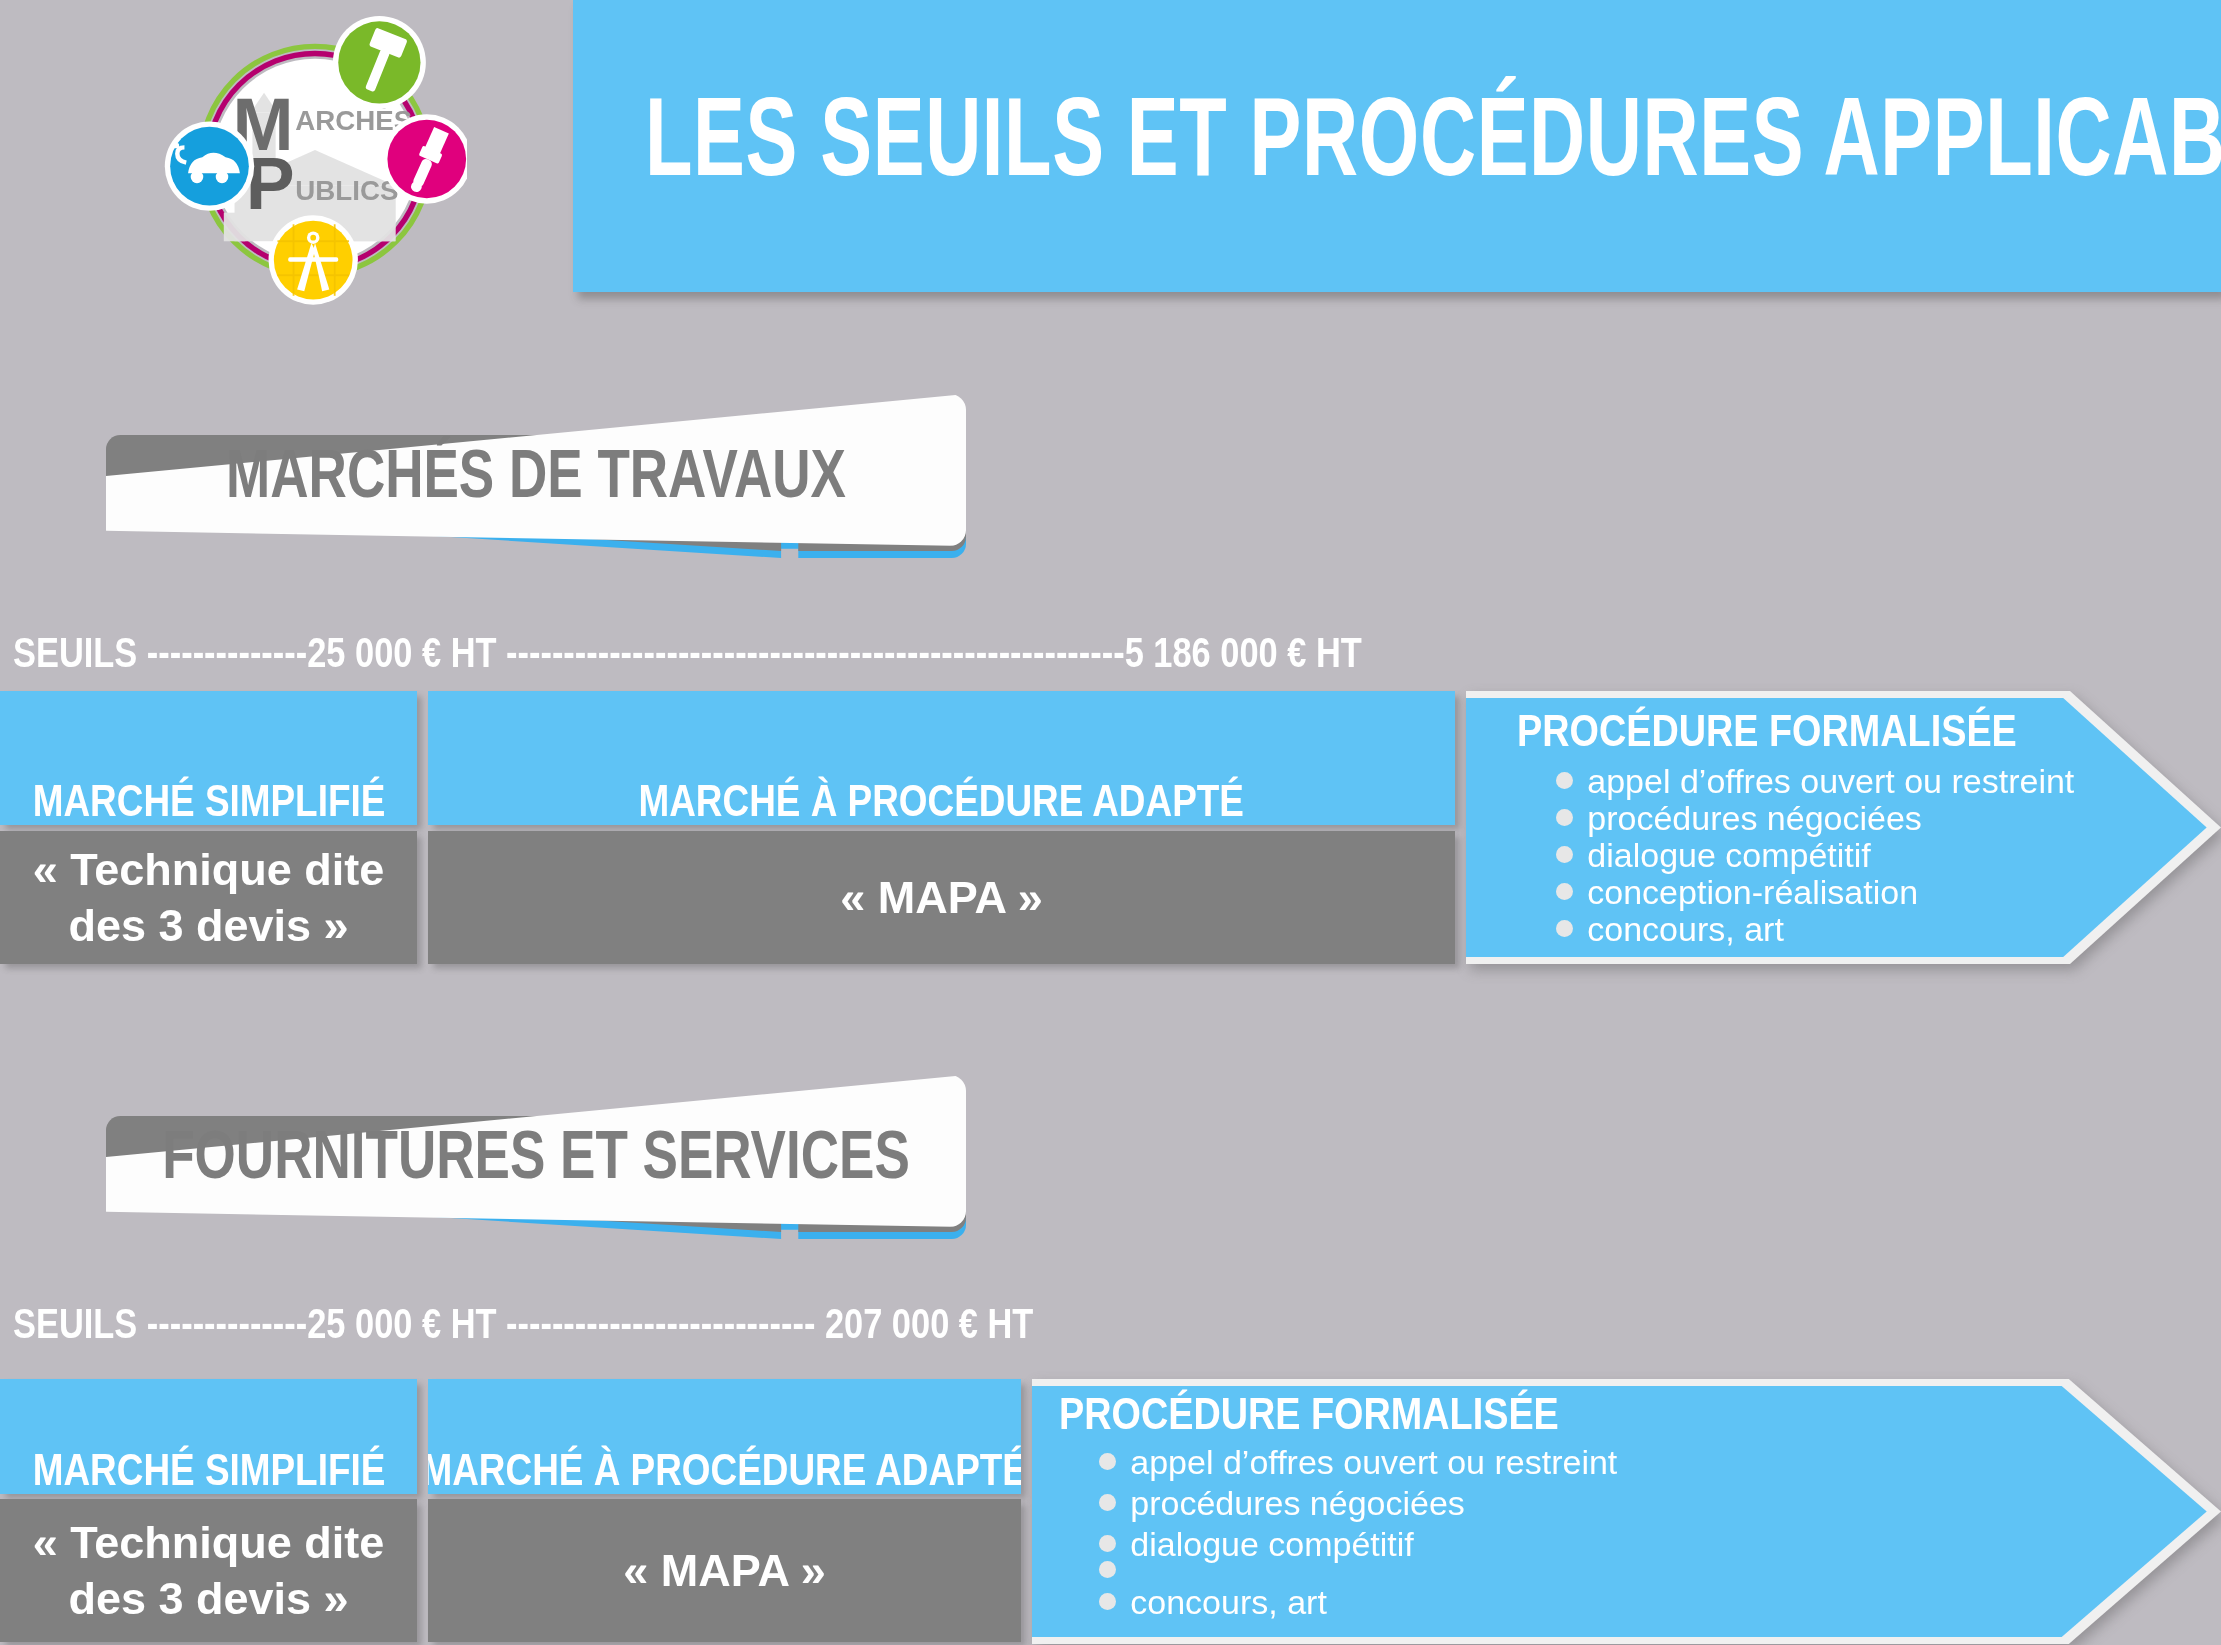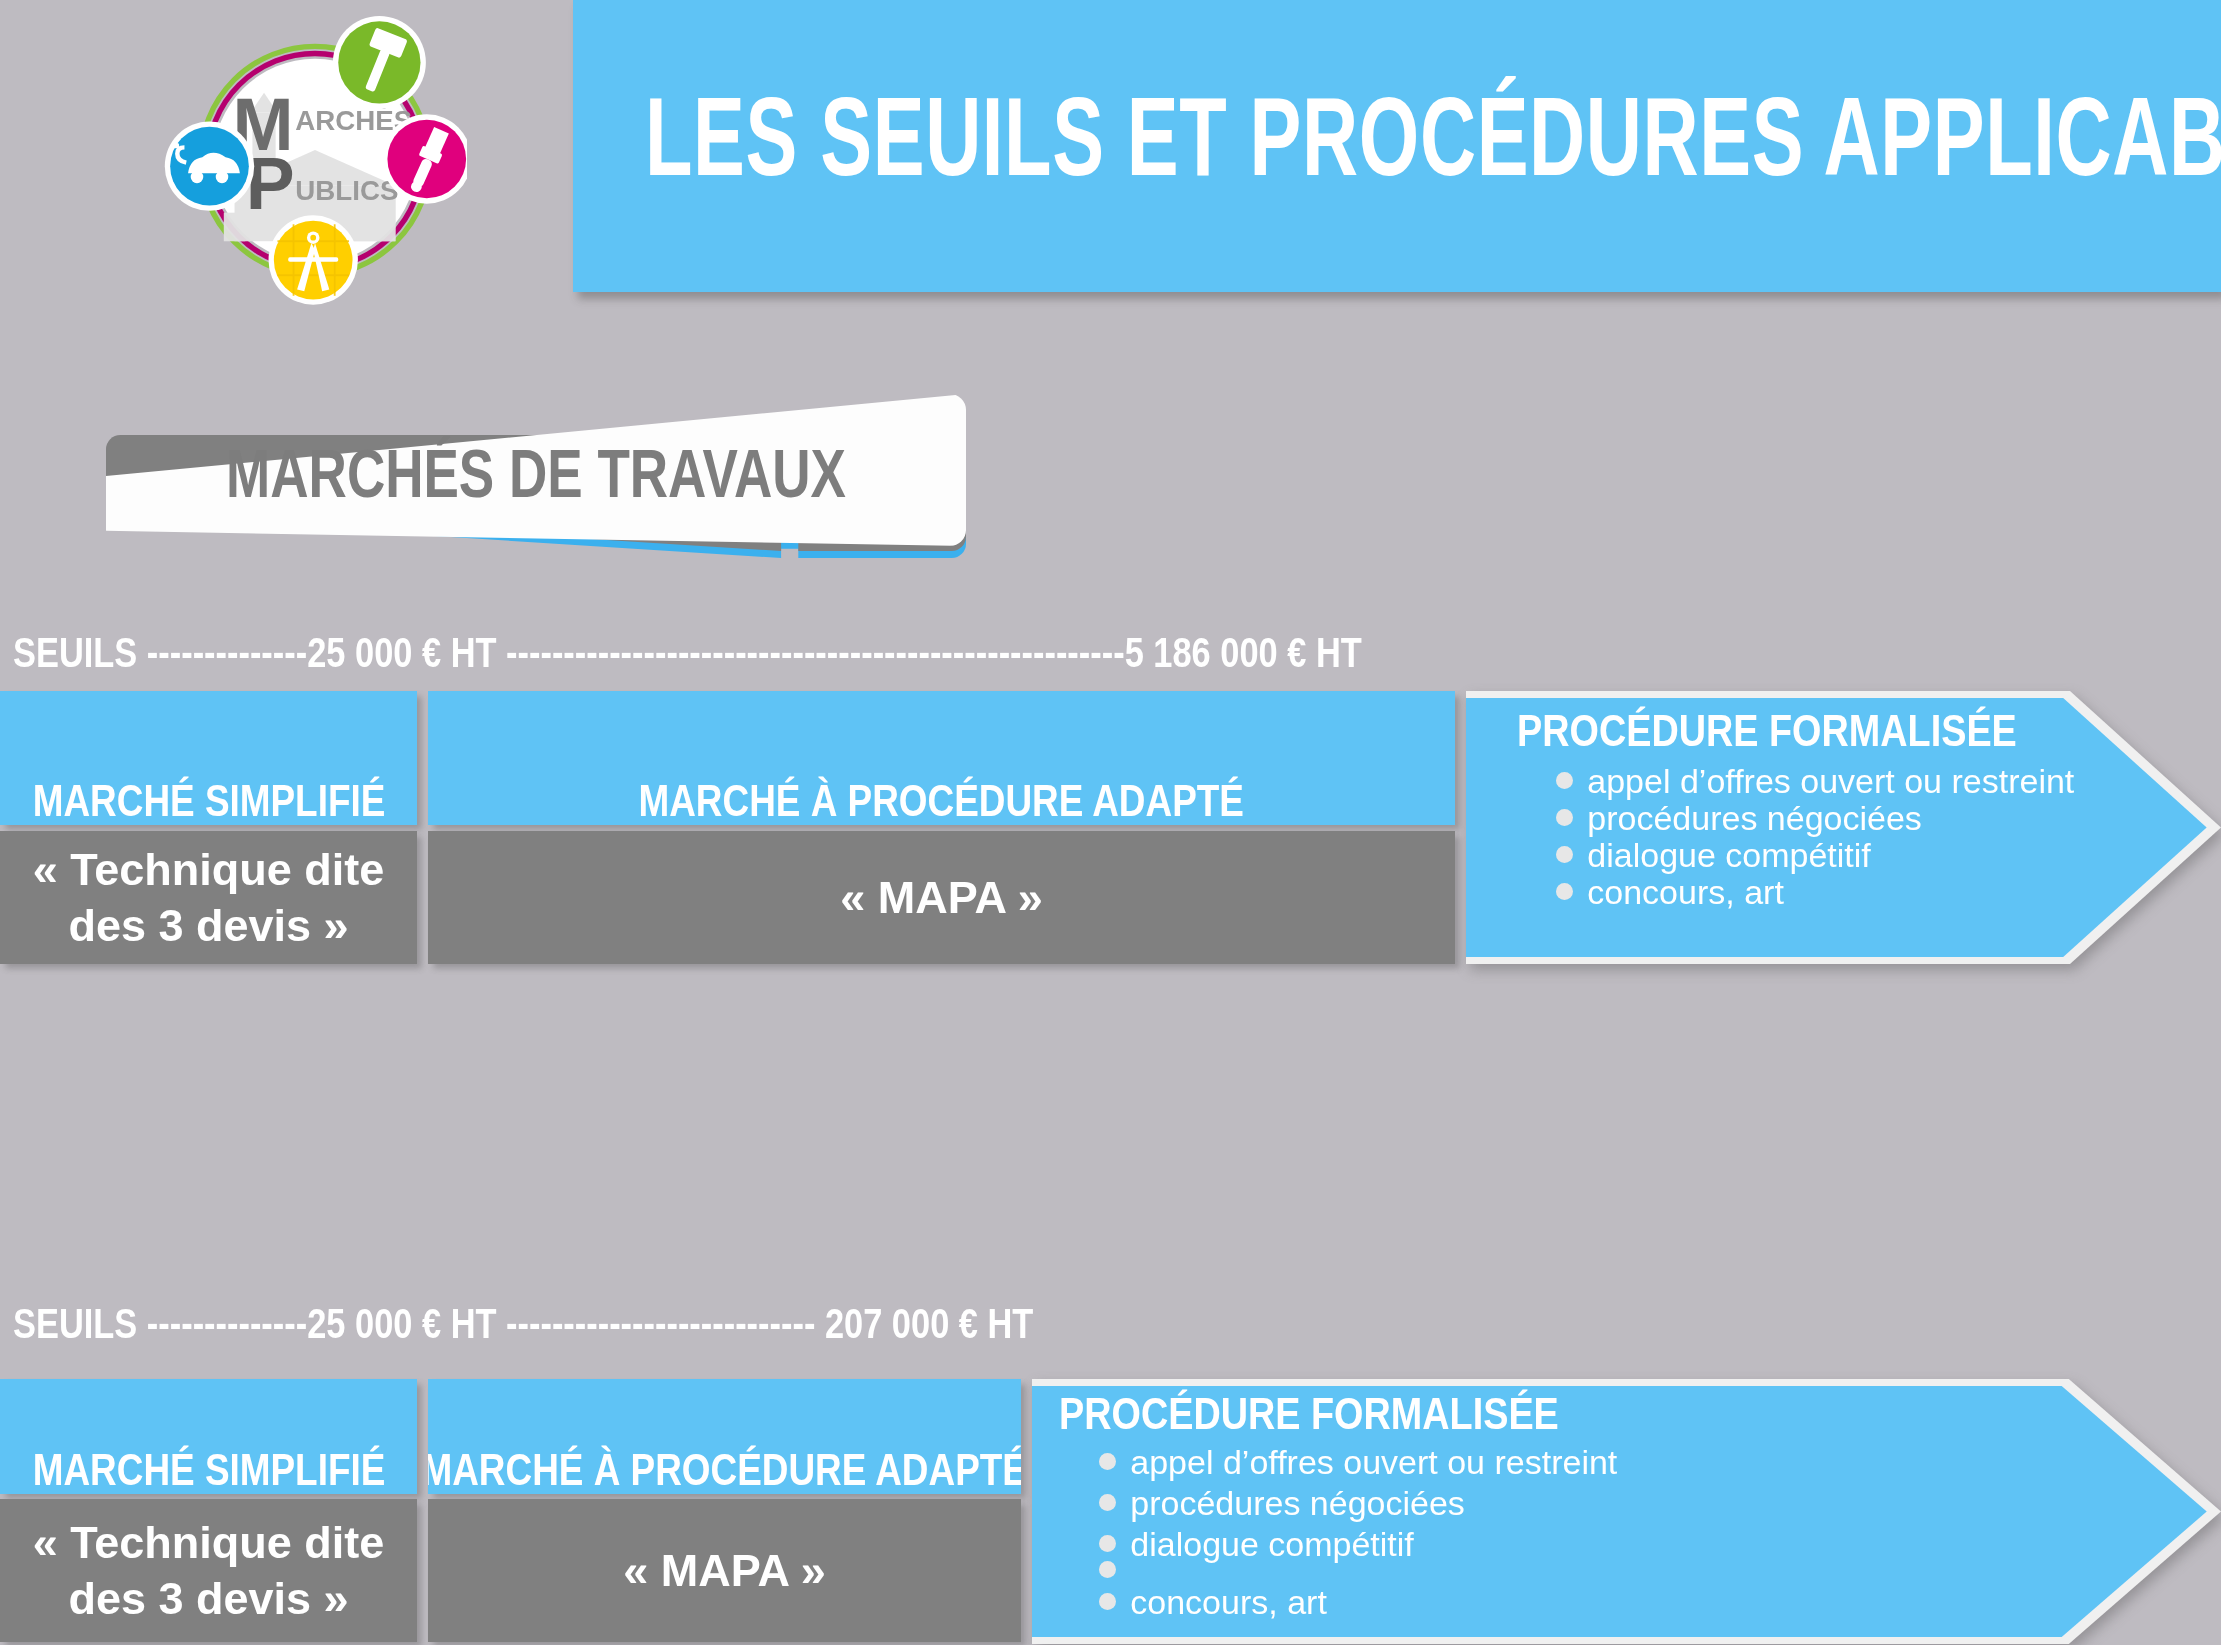--- a/index.html
+++ b/index.html
@@ -401,27 +401,37 @@
           <li>
             <span class="bullet"></span>
             <span class="li-main">procédures négociées</span>
           </li>
           <li>
             <span class="bullet"></span>
             <span class="li-main">dialogue compétitif</span>
           </li>
           <li>
             <span class="bullet"></span>
+            <span class="li-main">conception-réalisation</span>
+          </li>
+          <li>
+            <span class="bullet"></span>
             <span class="li-main">concours, art</span>
           </li>
         </ul>
       </div>
     </div>
   </div>
 
+  <div class="ribbon-wrap fournitures">
+    <div class="rib-layer rib-blue"></div>
+    <div class="rib-layer rib-gray"></div>
+    <div class="rib-layer rib-white"></div>
+    <div class="rib-label">FOURNITURES ET SERVICES</div>
+  </div>
 
   <div class="seuils-line s2">SEUILS --------------25 000 € HT --------------------------- 207 000 € HT</div>
 
   <div class="band b2">
 
     <div class="cell cell-head t2-c1-head">
       <span class="head-text">MARCHÉ SIMPLIFIÉ</span>
     </div>
     <div class="cell cell-body t2-c1-body">
       <span class="body-text">« Technique dite des 3 devis »</span>

